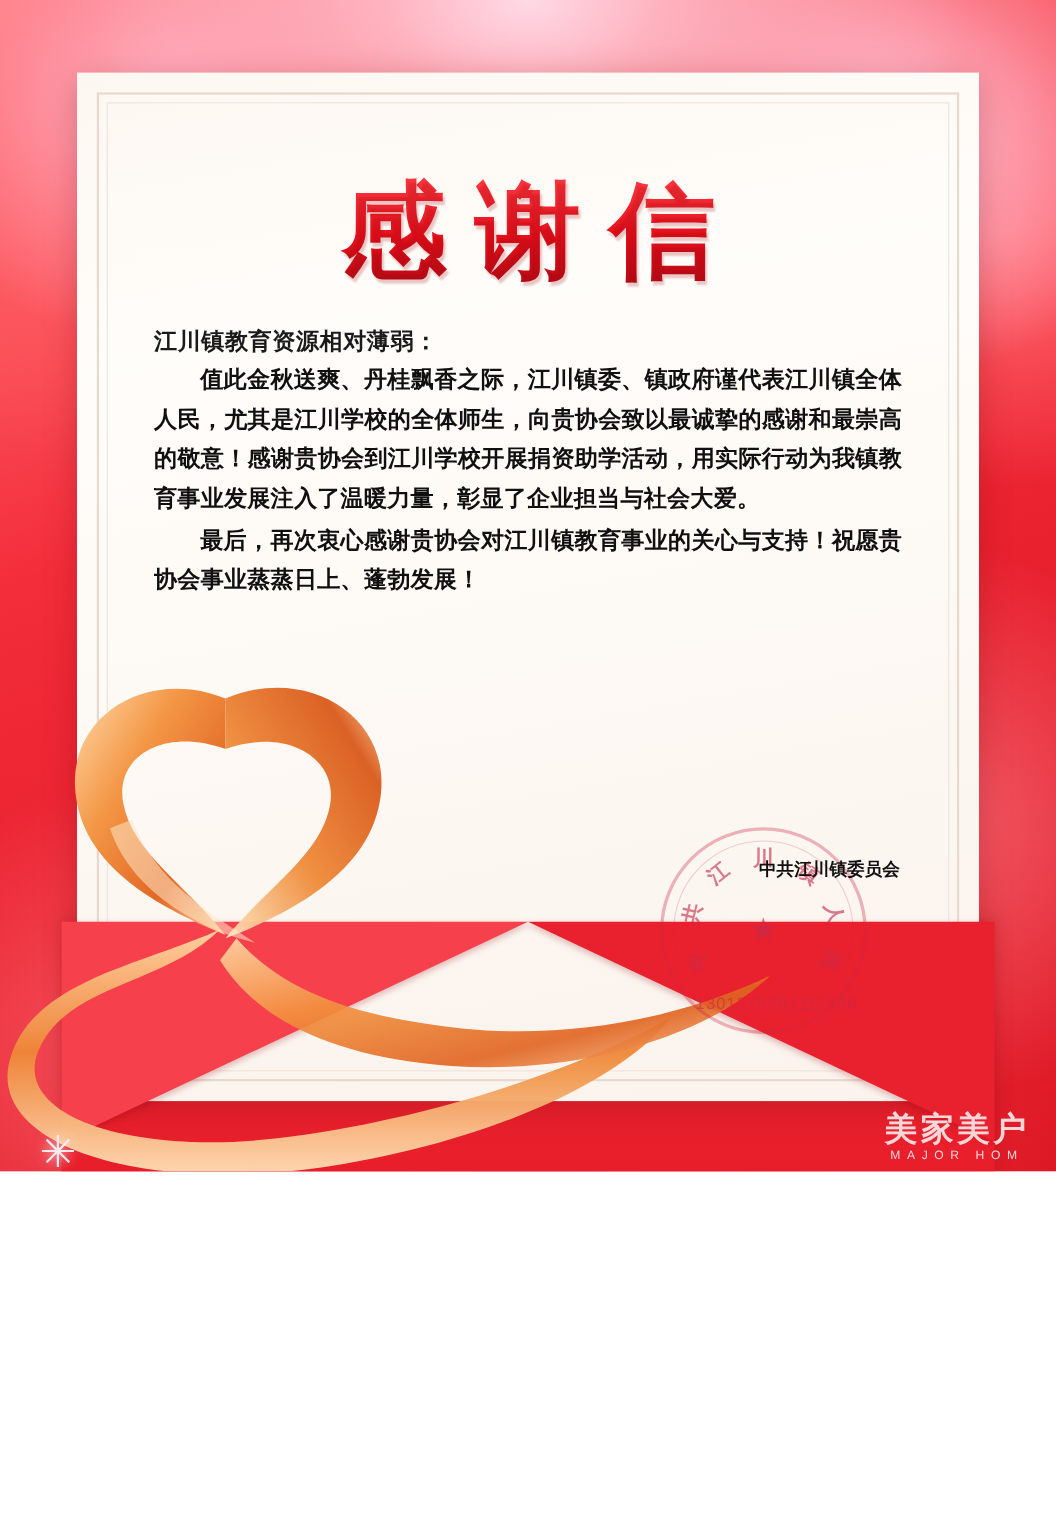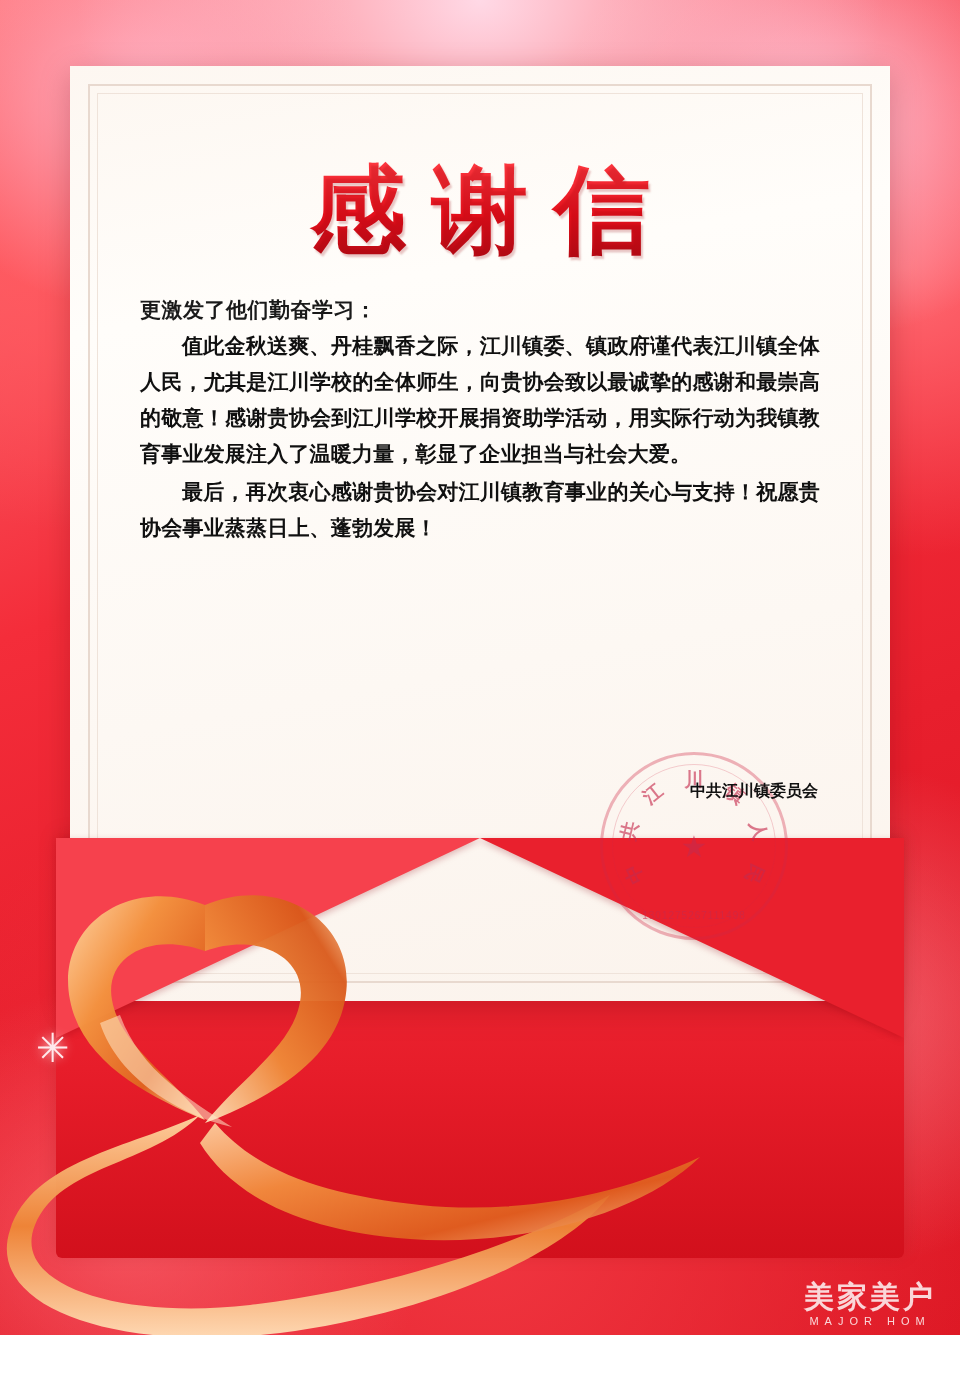--- a/index.html
+++ b/index.html
@@ -7,21 +7,21 @@
     padding: 0;
     background: #ffffff;
   }
   body {
     font-family: "Liberation Sans", "DejaVu Sans", sans-serif;
   }
 
   .page {
     position: relative;
     width: 960px;
-    height: 1335px;
+    height: 1065px;
     overflow: hidden;
     background:
       radial-gradient(ellipse 70% 40% at 50% 0%, #ffd9e6 0%, rgba(255,217,230,0) 60%),
       radial-gradient(ellipse 55% 35% at 8% 18%, #ff5a60 0%, rgba(255,90,96,0) 62%),
       radial-gradient(ellipse 55% 35% at 94% 20%, #ff6a72 0%, rgba(255,106,114,0) 62%),
       radial-gradient(ellipse 90% 60% at 50% 92%, #f03640 0%, rgba(240,54,64,0) 70%),
       linear-gradient(160deg, #ff7a80 0%, #f42d3a 38%, #e81f2d 62%, #d9121f 100%);
   }
 
   
@@ -186,25 +186,25 @@
   }
   .seal-star {
     position: absolute;
     left: 50%; top: 50%;
     transform: translate(-50%,-50%);
     color: #c62a4c;
     font-size: 30px;
   }
   .seal-bottom {
     position: absolute;
-    left: 0;
+    left: 12px;
     bottom: 16px;
     width: 100%;
     text-align: center;
-    font-size: 10px;
+    font-size: 15px;
     color: #c62a4c;
     letter-spacing: 1px;
   }
 
   
   .ribbon-art {
     position: absolute;
     left: 0;
     bottom: 0;
     width: 720px;
@@ -256,21 +256,21 @@
 
   <div class="envelope-back"></div>
 
   <div class="letter">
     <div class="letter-inner-border"></div>
     <div class="letter-inner-border2"></div>
 
     <div class="content">
       <div class="title">感谢信</div>
 
-      <p class="salutation">更激发了他们勤奋学习：</p>
+      <p class="salutation">江川镇教育资源相对薄弱：</p>
 
       <p class="para">值此金秋送爽、丹桂飘香之际，江川镇委、镇政府谨代表江川镇全体人民，尤其是江川学校的全体师生，向贵协会致以最诚挚的感谢和最崇高的敬意！感谢贵协会到江川学校开展捐资助学活动，用实际行动为我镇教育事业发展注入了温暖力量，彰显了企业担当与社会大爱。</p>
       <p class="para">最后，再次衷心感谢贵协会对江川镇教育事业的关心与支持！祝愿贵协会事业蒸蒸日上、蓬勃发展！</p>
     </div>
 
     <div class="seal">
       <div class="seal-text" id="seal-arc">
           <span style="transform: rotate(-205deg) translate(66px) rotate(90deg) translate(-50%, -50%);">中</span>
           <span style="transform: rotate(-166.667deg) translate(66px) rotate(90deg) translate(-50%, -50%);">共</span>
           <span style="transform: rotate(-128.333deg) translate(66px) rotate(90deg) translate(-50%, -50%);">江</span>

